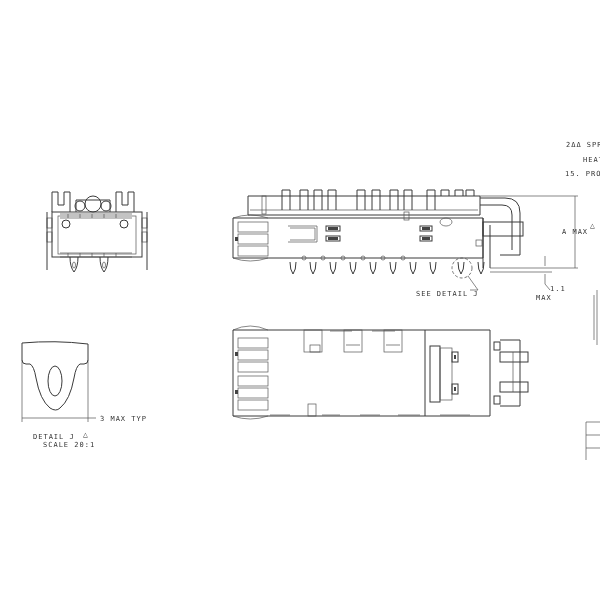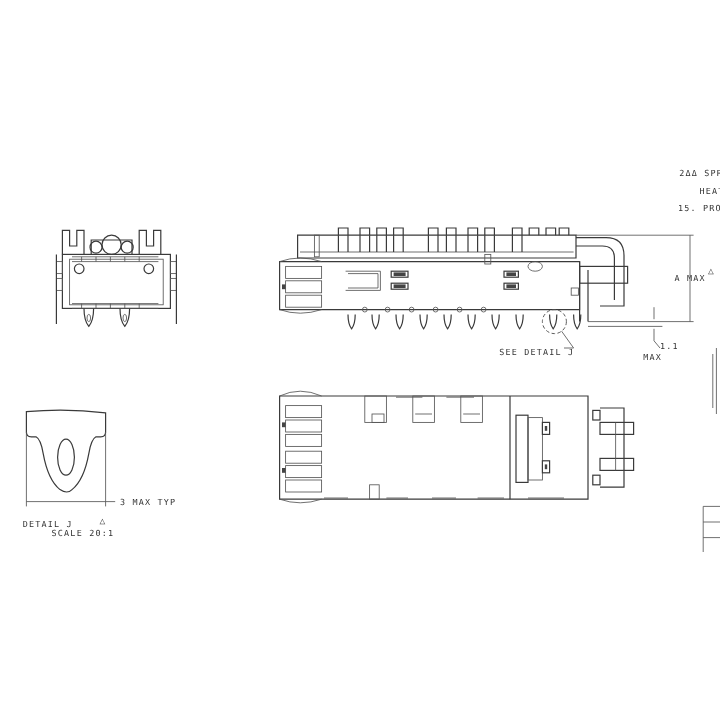--- a/index.html
+++ b/index.html
@@ -187,15 +187,15 @@
 <div class="lbl" style="left:562px; top:228px;">A MAX</div>
 <div class="tri" style="left:590px; top:221px;">△</div>
 
 <div class="lbl" style="left:550px; top:285px;">1.1</div>
 <div class="lbl" style="left:536px; top:294px;">MAX</div>
 
 <div class="lbl" style="left:416px; top:290px;text-align:center;">SEE DETAIL J</div>
 
 <div class="lbl" style="left:100px; top:415px;text-align:right;">3 MAX TYP</div>
 
-<div class="lbl" style="left:19px; top:433px;">DETAIL J</div>
+<div class="lbl" style="left:33px; top:433px;">DETAIL J</div>
 <div class="tri" style="left:83px; top:430px;">△</div>
 <div class="lbl" style="left:43px; top:441px;">SCALE 20:1</div>
 
 </body></html>

